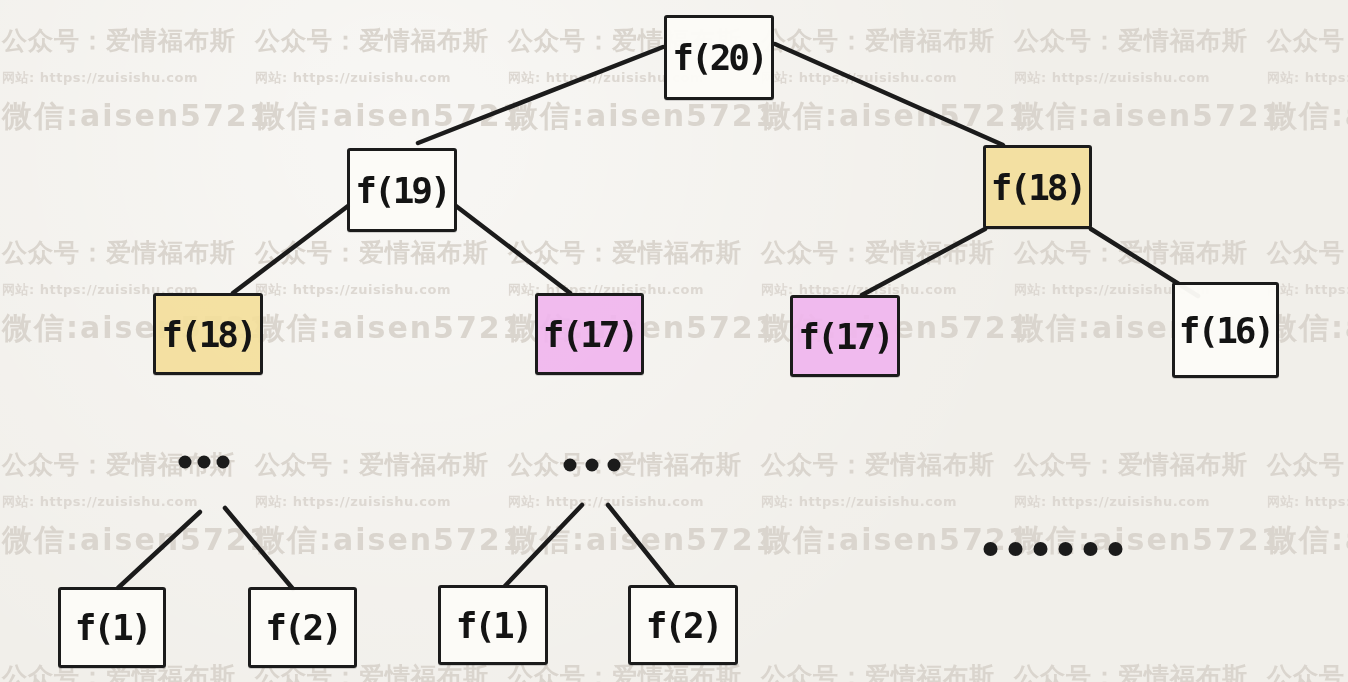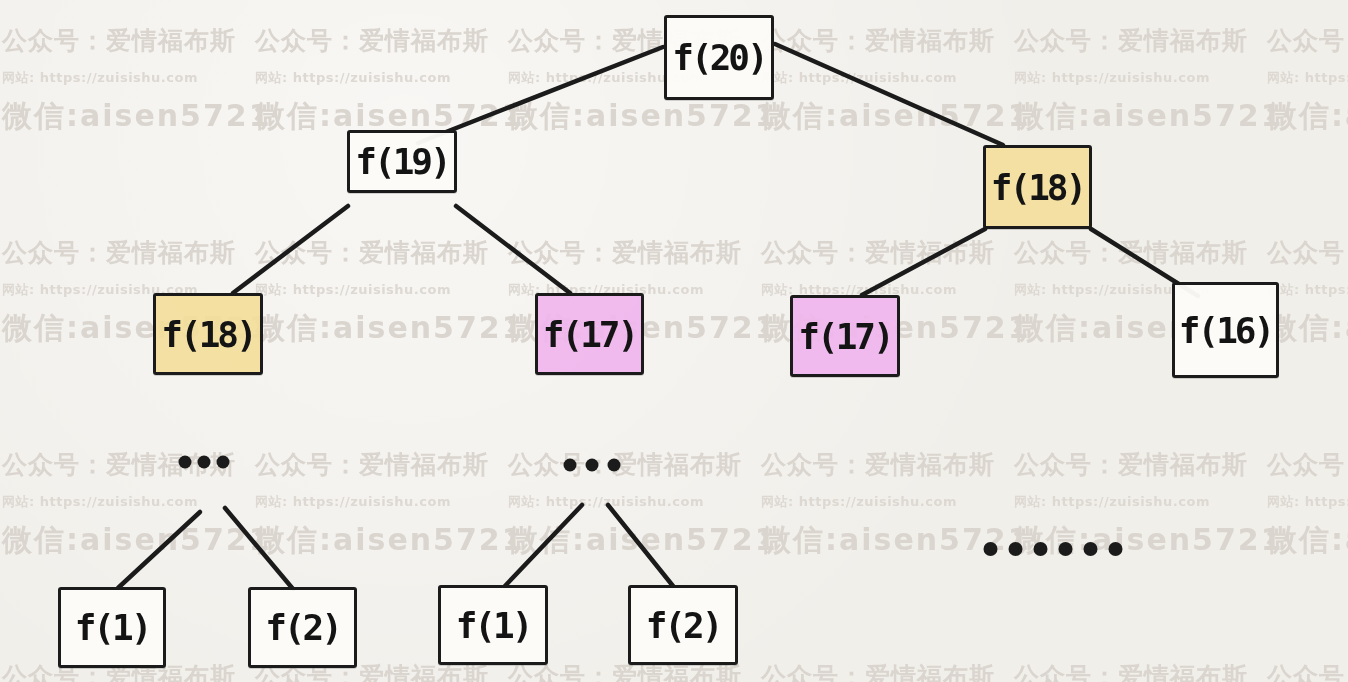--- a/index.html
+++ b/index.html
@@ -176,21 +176,21 @@
       <circle cx="1015.5" cy="549" r="7" fill="#1B1B1B"></circle>
       <circle cx="1040.5" cy="549" r="7" fill="#1B1B1B"></circle>
       <circle cx="1065.5" cy="549" r="7" fill="#1B1B1B"></circle>
       <circle cx="1090.5" cy="549" r="7" fill="#1B1B1B"></circle>
       <circle cx="1115.5" cy="549" r="7" fill="#1B1B1B"></circle>
     </svg>
   <div class="node-layer">
       <div class="node" style="left: 664px; top: 15px; width: 110px; height: 85px; background: rgba(252, 251, 247, 0.97);">
         <span>f(20)</span>
       </div>
-      <div class="node" style="left: 347px; top: 130px; width: 110px; height: 63px; background: rgba(252, 251, 247, 0.97);">
+      <div class="node" style="left: 347px; top: 148px; width: 110px; height: 84px; background: rgba(252, 251, 247, 0.97);">
         <span>f(19)</span>
       </div>
       <div class="node" style="left: 983px; top: 145px; width: 109px; height: 84px; background: rgba(243, 222, 155, 0.92);">
         <span>f(18)</span>
       </div>
       <div class="node" style="left: 153px; top: 293px; width: 110px; height: 82px; background: rgba(243, 222, 155, 0.92);">
         <span>f(18)</span>
       </div>
       <div class="node" style="left: 535px; top: 293px; width: 109px; height: 82px; background: rgba(240, 181, 238, 0.92);">
         <span>f(17)</span>

